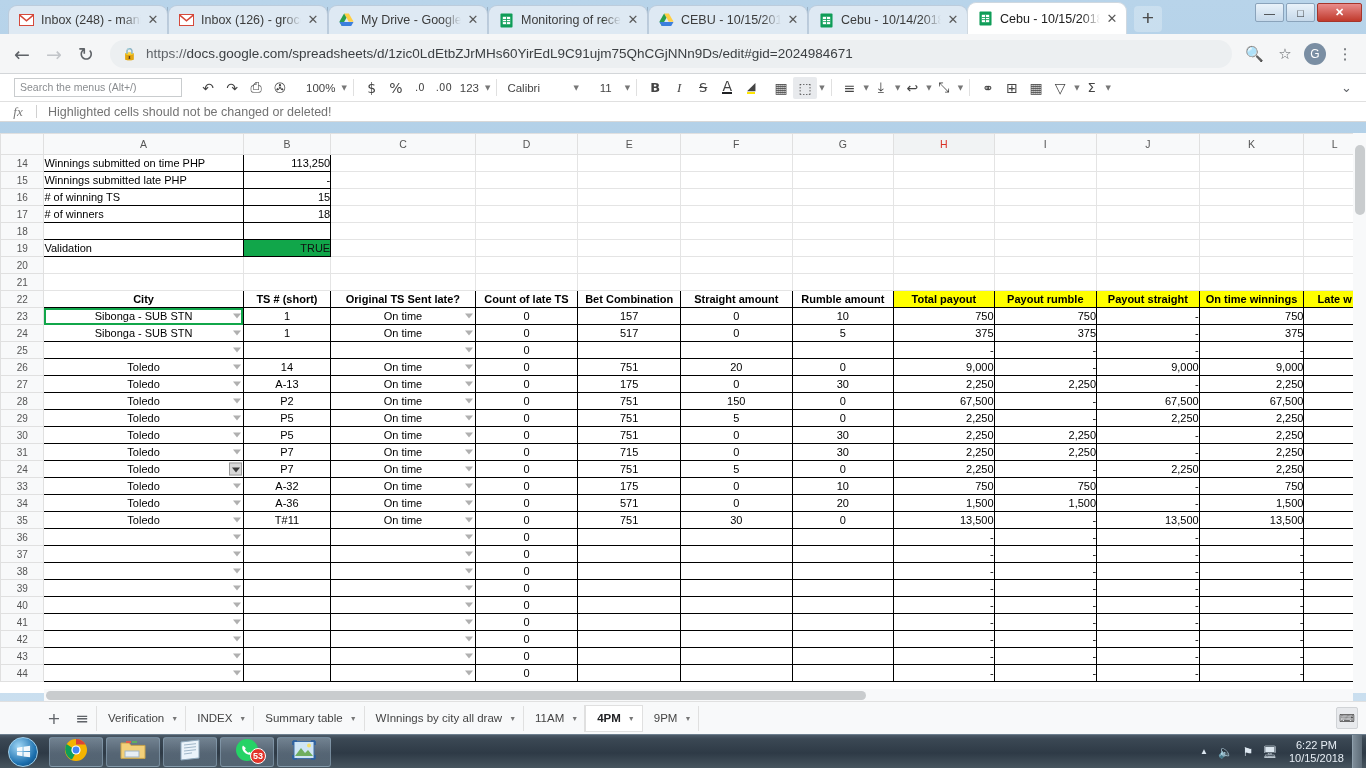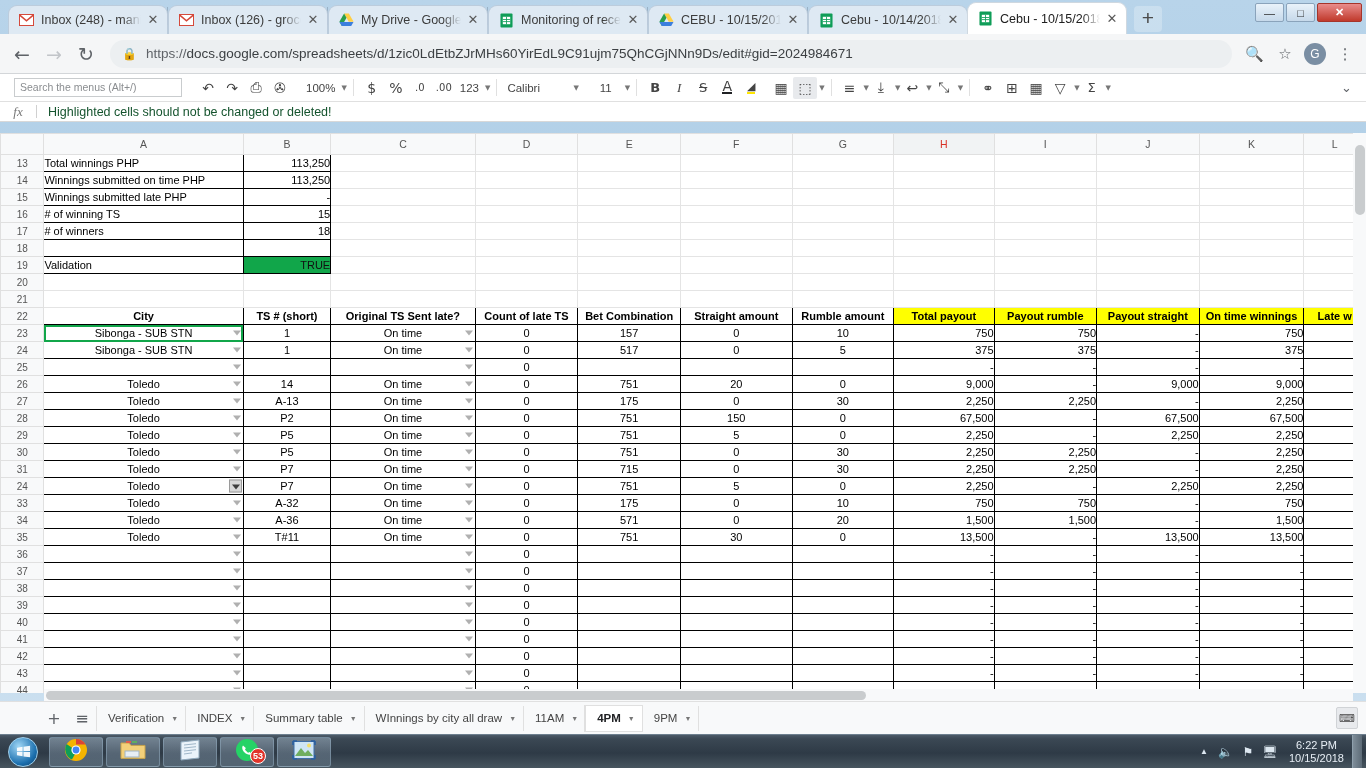--- a/index.html
+++ b/index.html
@@ -119,21 +119,21 @@
   .ul-yellow { border-bottom: 2.5px solid #ffe600; padding-bottom: 0px; line-height: 11px;}
 
   
   #formulabar {
     height: 21px; background: #fff; border-top: 1px solid #e0e0e0;
     border-bottom: 1px solid #d8d8d8;
     display: flex; align-items: center; font-size: 12.5px; color: #222;
   }
   #fx { width: 36px; text-align: center; font-style: italic; color: #777; font-family: "Liberation Serif", serif; font-size: 13px;}
   #fbsep { width: 1px; height: 13px; background: #d0d0d0; }
-  #fbvalue { padding-left: 11px; font-size: 12.5px; color: #14532d; text-align: center; }
+  #fbvalue { padding-left: 11px; font-size: 12.5px; color: #737373; text-align: center; }
 
   
   #gridwrap { position: absolute; left: 0; top: 133px; right: 0; height: 560px; background: #fff; overflow: hidden; }
   table.grid { border-collapse: collapse; table-layout: fixed; font-size: 11px; }
   table.grid td, table.grid th { padding: 0; }
 
   .colhdr {
     height: 21px; background: #f8f9fa; border: 1px solid #e0e0e0;
     text-align: center; font-weight: normal; font-size: 10.5px; color: #555;
     font-family: "Liberation Sans", sans-serif;
@@ -436,35 +436,20 @@
             <th class="colhdr">C</th>
             <th class="colhdr">D</th>
             <th class="colhdr">E</th>
             <th class="colhdr">F</th>
             <th class="colhdr">G</th>
             <th class="colhdr sel">H</th>
             <th class="colhdr">I</th>
             <th class="colhdr">J</th>
             <th class="colhdr">K</th>
             <th class="colhdr">L</th>
-          </tr>
-          <tr>
-            <td class="rowhdr">13</td>
-            <td class="cell l bx">Total winnings PHP</td>
-            <td class="cell r bx ">113,250</td>
-            <td class="cell"></td>
-            <td class="cell"></td>
-            <td class="cell"></td>
-            <td class="cell"></td>
-            <td class="cell"></td>
-            <td class="cell"></td>
-            <td class="cell"></td>
-            <td class="cell"></td>
-            <td class="cell"></td>
-            <td class="cell"></td>
           </tr>
           <tr>
             <td class="rowhdr">14</td>
             <td class="cell l bx">Winnings submitted on time PHP</td>
             <td class="cell r bx ">113,250</td>
             <td class="cell"></td>
             <td class="cell"></td>
             <td class="cell"></td>
             <td class="cell"></td>
             <td class="cell"></td>

